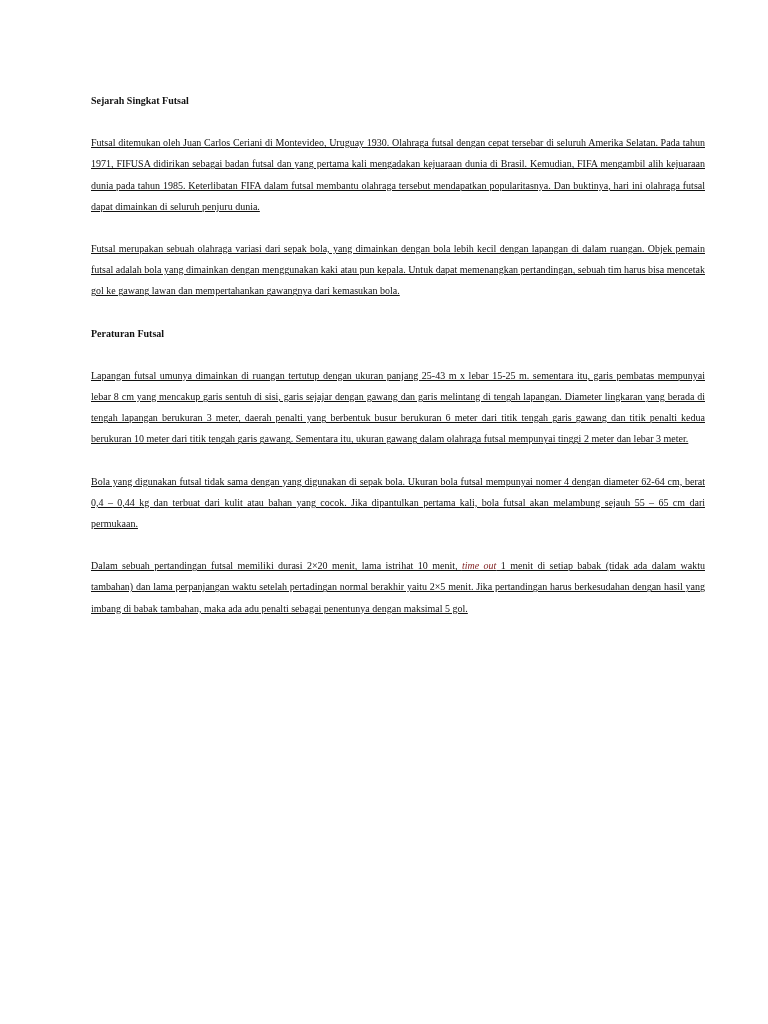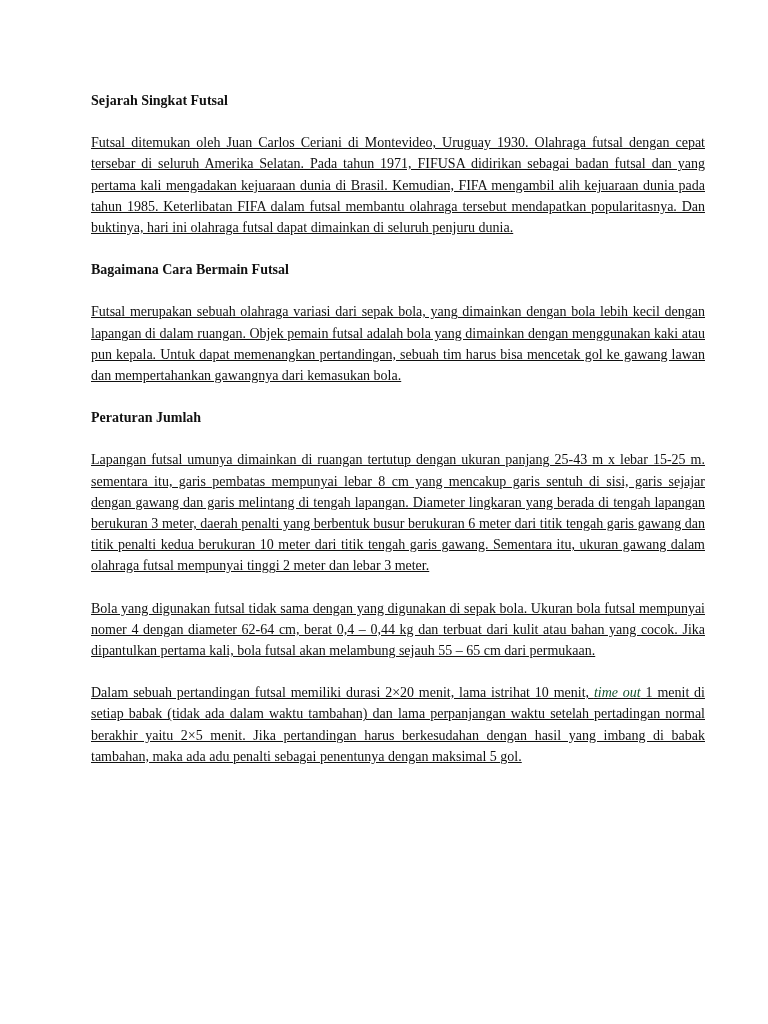--- a/index.html
+++ b/index.html
@@ -3,42 +3,41 @@
 <meta charset="utf-8">
 <style>
   html, body { margin: 0; padding: 0; background: #ffffff; }
   body { width: 768px; height: 1024px; overflow: hidden; position: relative; }
   .page {
     position: absolute;
     left: 91px;
     top: 90px;
     width: 614px;
     font-family: "Liberation Serif", "DejaVu Serif", serif;
-    font-size: 14px;
+    font-size: 10px;
     line-height: 21.2px;
     color: #111111;
   }
   .heading {
     font-weight: bold;
     margin: 0 0 21px 0;
   }
   .para {
     margin: 0 0 21px 0;
     text-align: justify;
     text-decoration: underline;
   }
-  .red-italic { color: #14532d; font-style: italic; }
+  .red-italic { color: #7f1d1d; font-style: italic; }
 </style>
 </head>
 <body>
 
 <div class="page">
   <div class="heading">Sejarah Singkat Futsal</div>
   <p class="para">Futsal ditemukan oleh Juan Carlos Ceriani di Montevideo, Uruguay 1930. Olahraga futsal dengan cepat tersebar di seluruh Amerika Selatan. Pada tahun 1971, FIFUSA didirikan sebagai badan futsal dan yang pertama kali mengadakan kejuaraan dunia di Brasil. Kemudian, FIFA mengambil alih kejuaraan dunia pada tahun 1985. Keterlibatan FIFA dalam futsal membantu olahraga tersebut mendapatkan popularitasnya. Dan buktinya, hari ini olahraga futsal dapat dimainkan di seluruh penjuru dunia.</p>
 
-  <div class="heading">Bagaimana Cara Bermain Futsal</div>
   <p class="para">Futsal merupakan sebuah olahraga variasi dari sepak bola, yang dimainkan dengan bola lebih kecil dengan lapangan di dalam ruangan. Objek pemain futsal adalah bola yang dimainkan dengan menggunakan kaki atau pun kepala. Untuk dapat memenangkan pertandingan, sebuah tim harus bisa mencetak gol ke gawang lawan dan mempertahankan gawangnya dari kemasukan bola.</p>
 
-  <div class="heading">Peraturan Jumlah</div>
+  <div class="heading">Peraturan Futsal</div>
   <p class="para">Lapangan futsal umunya dimainkan di ruangan tertutup dengan ukuran panjang 25-43 m x lebar 15-25 m. sementara itu, garis pembatas mempunyai lebar 8 cm yang mencakup garis sentuh di sisi, garis sejajar dengan gawang dan garis melintang di tengah lapangan. Diameter lingkaran yang berada di tengah lapangan berukuran 3 meter, daerah penalti yang berbentuk busur berukuran 6 meter dari titik tengah garis gawang dan titik penalti kedua berukuran 10 meter dari titik tengah garis gawang. Sementara itu, ukuran gawang dalam olahraga futsal mempunyai tinggi 2 meter dan lebar 3 meter.</p>
   <p class="para">Bola yang digunakan futsal tidak sama dengan yang digunakan di sepak bola. Ukuran bola futsal mempunyai nomer 4 dengan diameter 62-64 cm, berat 0,4 – 0,44 kg dan terbuat dari kulit atau bahan yang cocok. Jika dipantulkan pertama kali, bola futsal akan melambung sejauh 55 – 65 cm dari permukaan.</p>
   <p class="para"><span>Dalam sebuah pertandingan futsal memiliki durasi 2×20 menit, lama istrihat 10 menit, </span><span class="red-italic">time out</span><span> 1 menit di setiap babak (tidak ada dalam waktu tambahan) dan lama perpanjangan waktu setelah pertadingan normal berakhir yaitu 2×5 menit. Jika pertandingan harus berkesudahan dengan hasil yang imbang di babak tambahan, maka ada adu penalti sebagai penentunya dengan maksimal 5 gol.</span></p>
 </div>
 
 </body></html>

